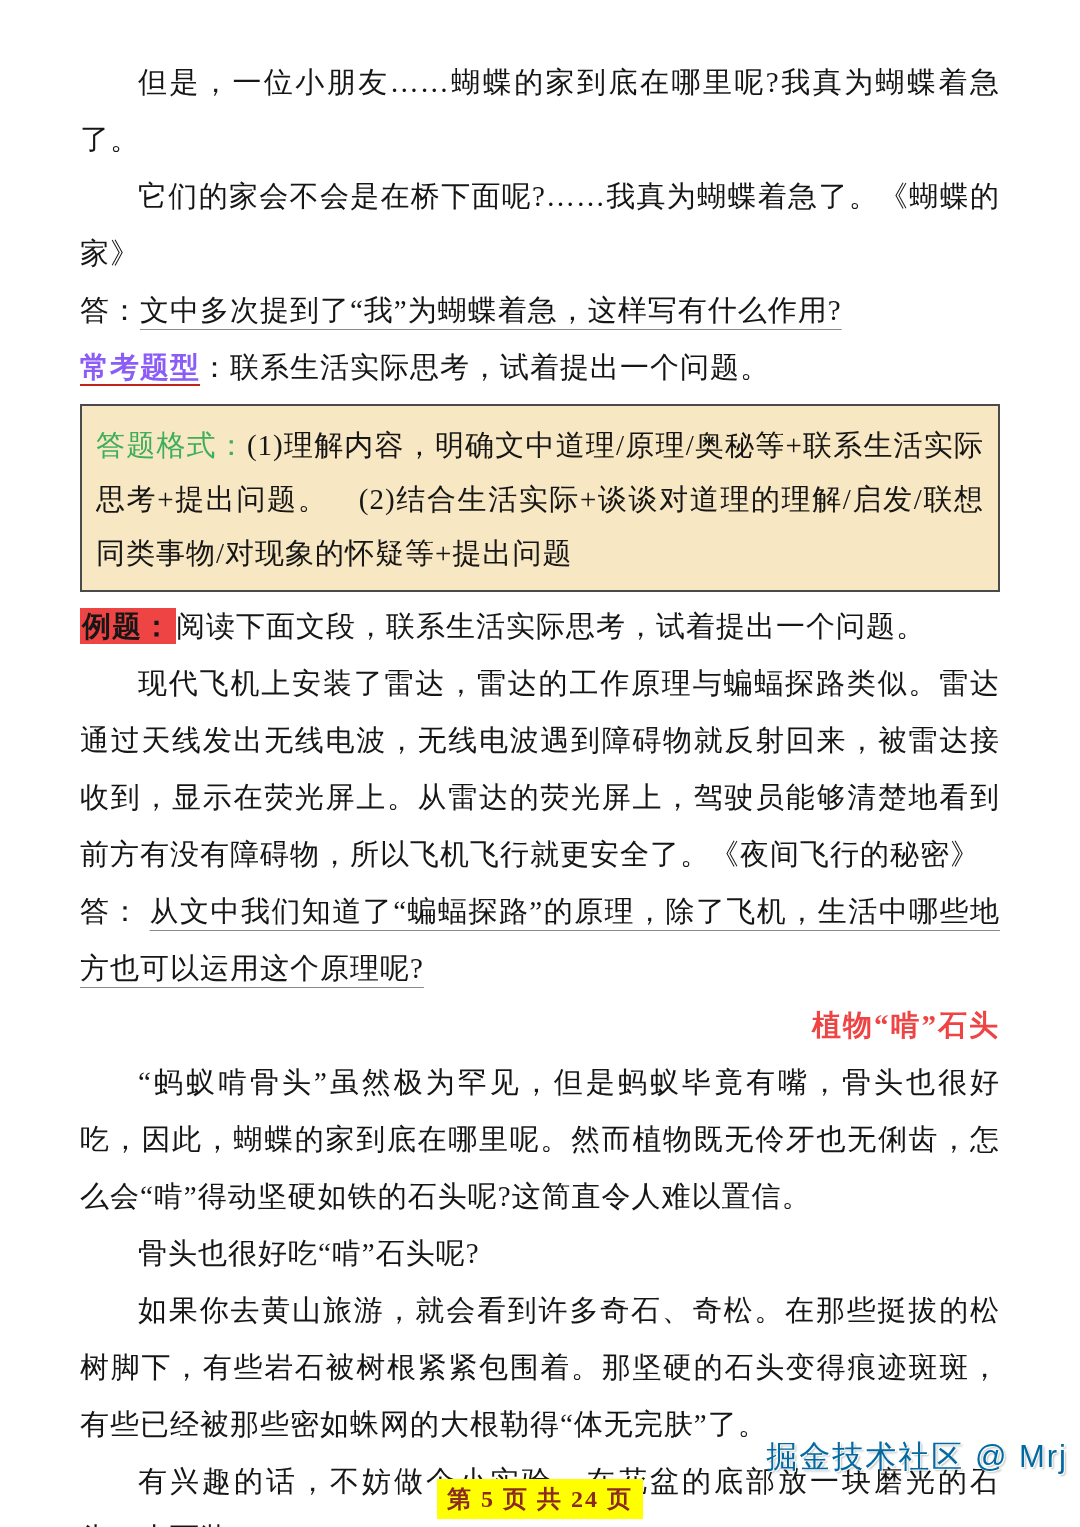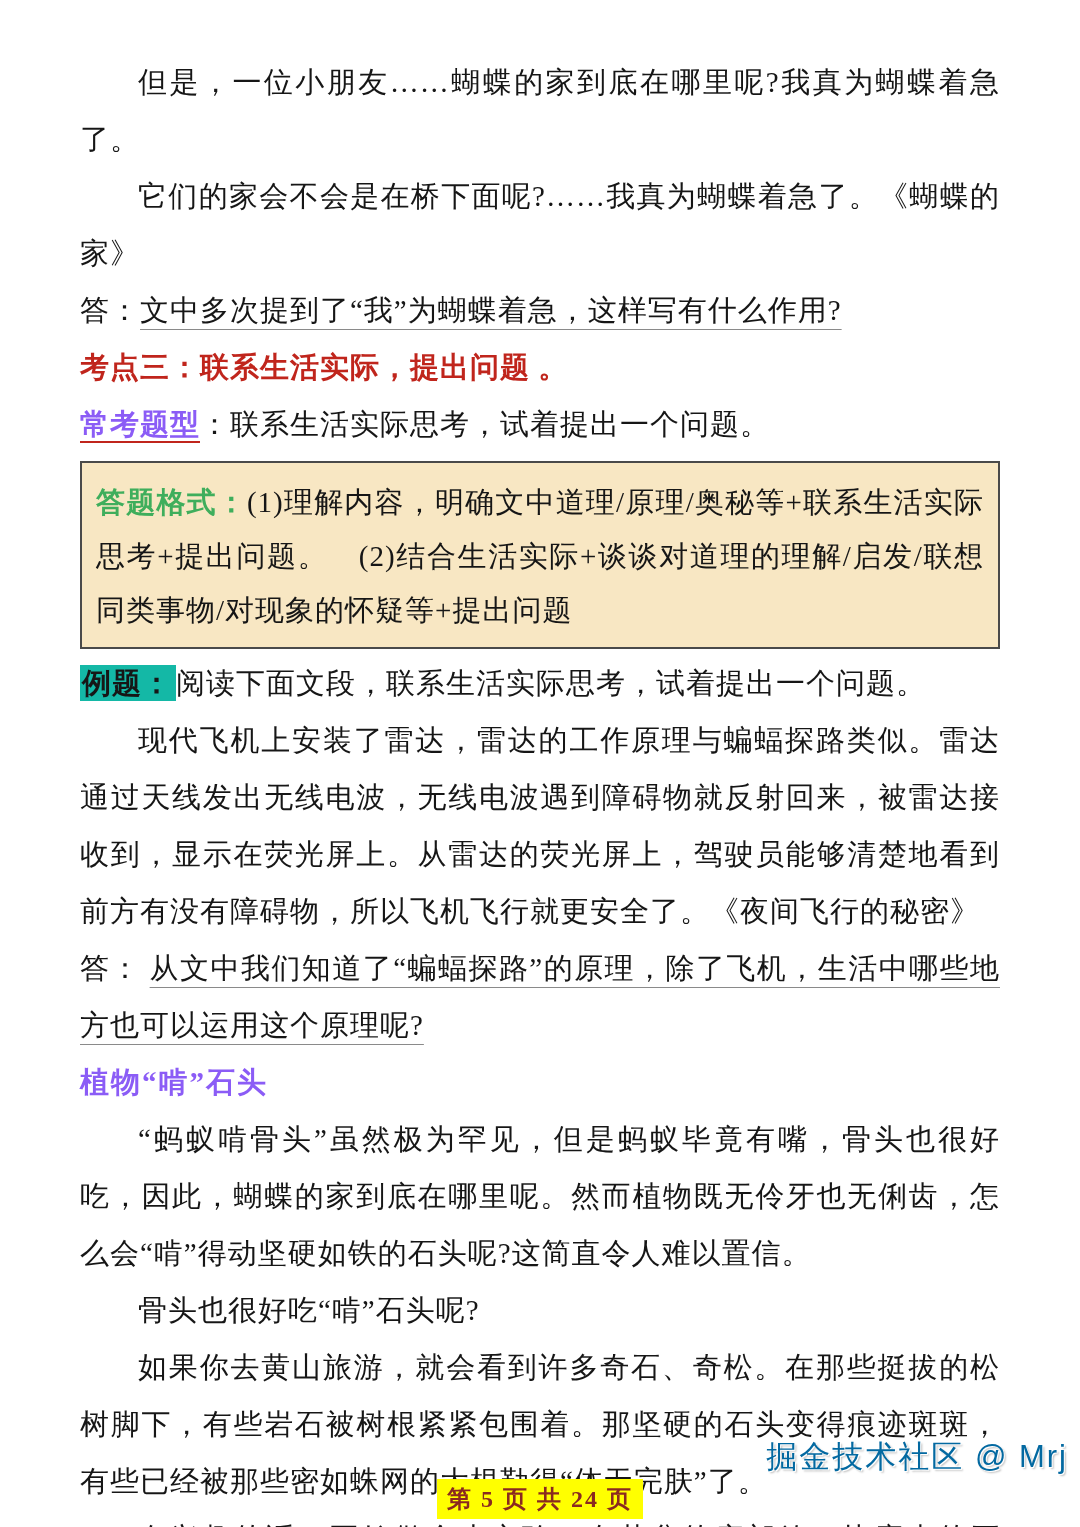--- a/index.html
+++ b/index.html
@@ -45,30 +45,30 @@
   .format-box {
     background: #f8e7c3;
     border: 2px solid #4a4a4a;
     margin: 8px 0 6px 0;
     padding: 12px 14px 10px 14px;
     line-height: 54px;
     text-align: justify;
   }
   .label-green {
     color: #3fae5c;
-    font-weight: bold;
+    font-weight: normal;
   }
   .highlight-yellow {
-    background: #14b8a6;
+    background: #ef4444;
     font-weight: bold;
     padding: 2px 4px 2px 2px;
   }
   .article-title {
-    text-align: left;
-    color: #8b5cf6;
+    text-align: right;
+    color: #ef4444;
     font-weight: bold;
     letter-spacing: 2px;
   }
   .watermark {
     position: absolute;
     right: 12px;
     bottom: 42px;
     font-family: "Liberation Sans", "DejaVu Sans", sans-serif;
     font-size: 31px;
     color: #0369a1;
@@ -99,21 +99,20 @@
 <div class="page">
 
   <p class="para indent">但是，一位小朋友……蝴蝶的家到底在哪里呢?我真为蝴蝶着急了。</p>
 
   <p class="para indent">它们的家会不会是在桥下面呢?……我真为蝴蝶着急了。《蝴蝶的家》</p>
 
   <p class="para">
     <span class="ans-label">答：</span><span class="underlined">文中多次提到了“我”为蝴蝶着急，这样写有什么作用?</span>
   </p>
 
-  <p class="para heading-red">考点三：联系生活实际，提出问题 。</p>
 
   <p class="para">
     <span class="label-red-underlined">常考题型</span><span>：</span><span>联系生活实际思考，试着提出一个问题。</span>
   </p>
 
   <div class="format-box">
     <span class="label-green">答题格式：</span><span>(1)理解内容，明确文中道理/原理/奥秘等+联系生活实际思考+提出问题。　(2)结合生活实际+谈谈对道理的理解/启发/联想同类事物/对现象的怀疑等+提出问题</span>
   </div>
 
   <p class="para">

